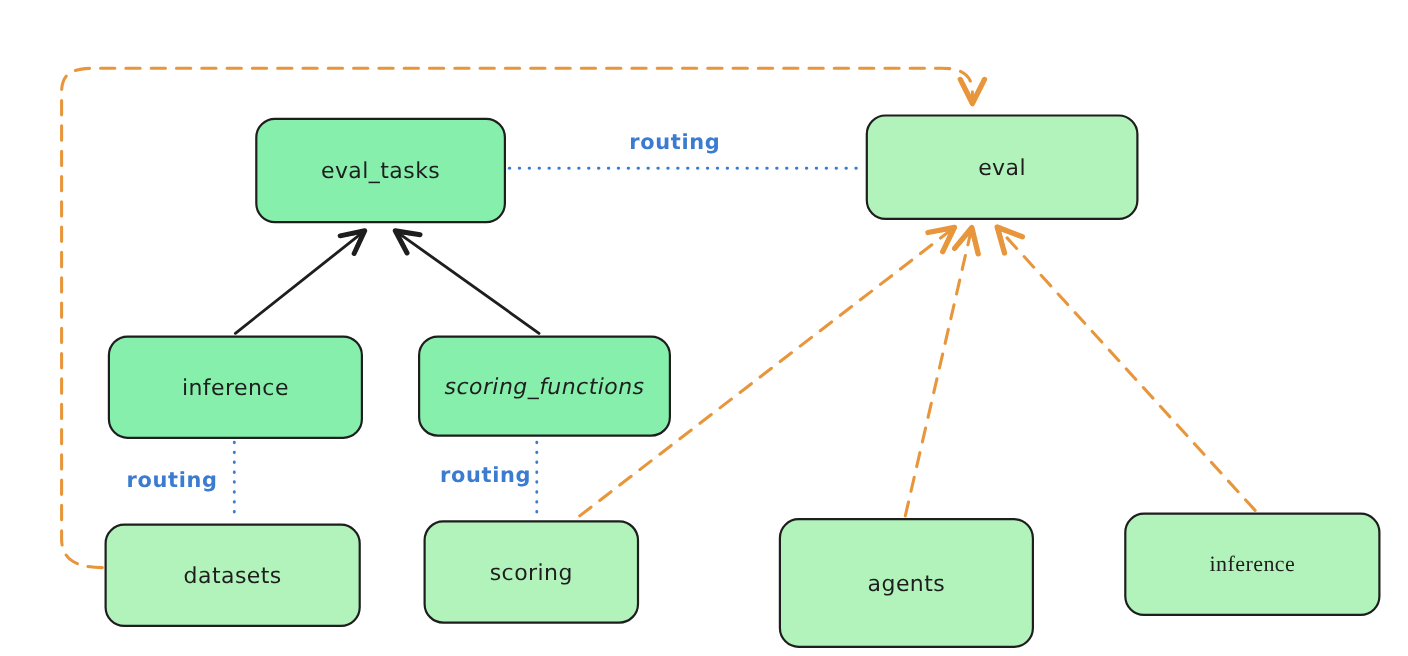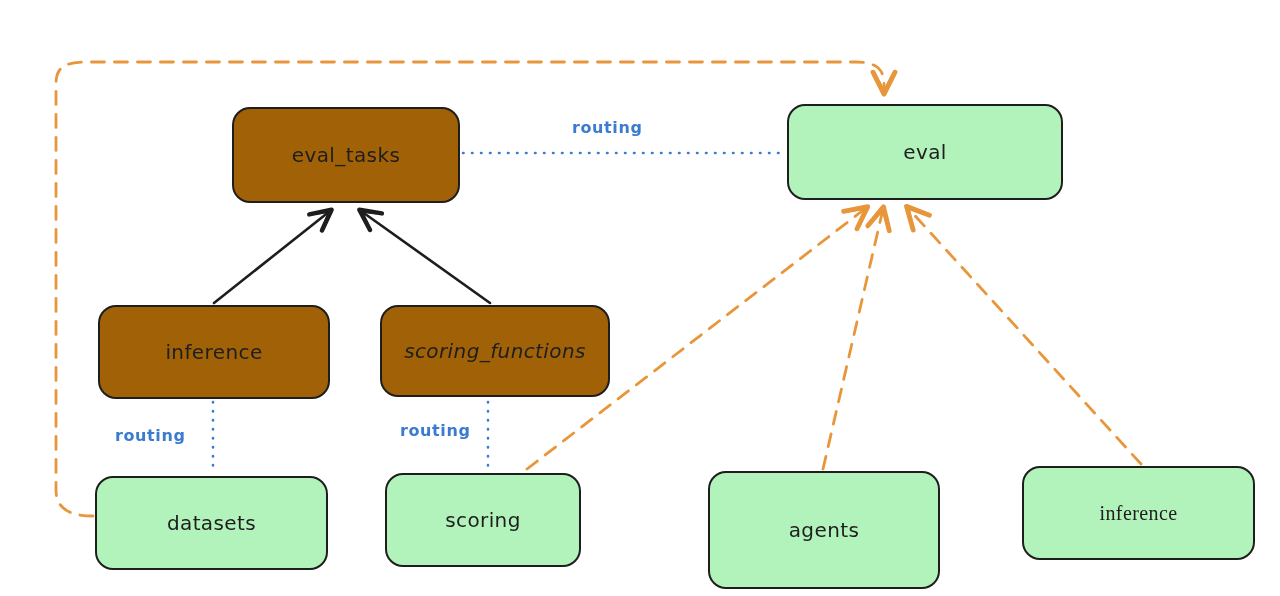--- a/index.html
+++ b/index.html
@@ -13,26 +13,26 @@
   .edges{position:absolute;left:0;top:0;width:1280px;height:596px;}
   .node{
     position:absolute;
     border:2.5px solid #1e1e1e;
     border-radius:18px;
     display:flex;align-items:center;justify-content:center;
     font-size:20px;color:#1e1e1e;
     letter-spacing:0.4px;
     box-sizing:border-box;
   }
-  .node.blue{background:#a16207;}
+  .node.blue{background:#86efac;}
   .node.green{background:#b2f2bb;}
   .edge-label{
     position:absolute;
     color:#3b7cd0;
-    font-size:16px;font-weight:700;
+    font-size:19px;font-weight:700;
     letter-spacing:0.6px;
     white-space:nowrap;
   }
 </style>
 </head>
 <body>
 
 <div class="canvas">
 
   <svg class="edges" viewBox="0 0 1280 596">
@@ -57,21 +57,21 @@
     <path d="M93 516 C 72 516 56 510 56 490 L 56 84 C 56 66 66 62 88 62 L 856 62 C 877 62 884 70 884 84 L 884 92" fill="none" stroke="#e8963c" stroke-width="2.8" stroke-linecap="round" stroke-dasharray="13 10" marker-end="url(#arrowOrange)"></path>
     <path d="M527 469 L866 208" fill="none" stroke="#e8963c" stroke-width="2.8" stroke-linecap="round" stroke-dasharray="13 10" marker-end="url(#arrowOrange)"></path>
     <path d="M823 469 L883 209" fill="none" stroke="#e8963c" stroke-width="2.8" stroke-linecap="round" stroke-dasharray="13 10" marker-end="url(#arrowOrange)"></path>
     <path d="M1141 464 L908 208" fill="none" stroke="#e8963c" stroke-width="2.8" stroke-linecap="round" stroke-dasharray="13 10" marker-end="url(#arrowOrange)"></path>
   </svg>
 
   <div class="node blue" style="left:232px;  top:107px; width:228px; height:96px;">
     <span>eval_tasks</span>
   </div>
 
-  <div class="node green" style="left:787px;  top:104px; width:276px; height:96px;">
+  <div class="node green" style="left:787px;  top:104px; width:248px; height:96px;">
     <span>eval</span>
   </div>
 
   <div class="node blue" style="left:98px;   top:305px; width:232px; height:94px;">
     <span>inference</span>
   </div>
 
   <div class="node blue" style="left:380px;  top:305px; width:230px; height:92px;font-style:italic;">
     <span>scoring_functions</span>
   </div>

